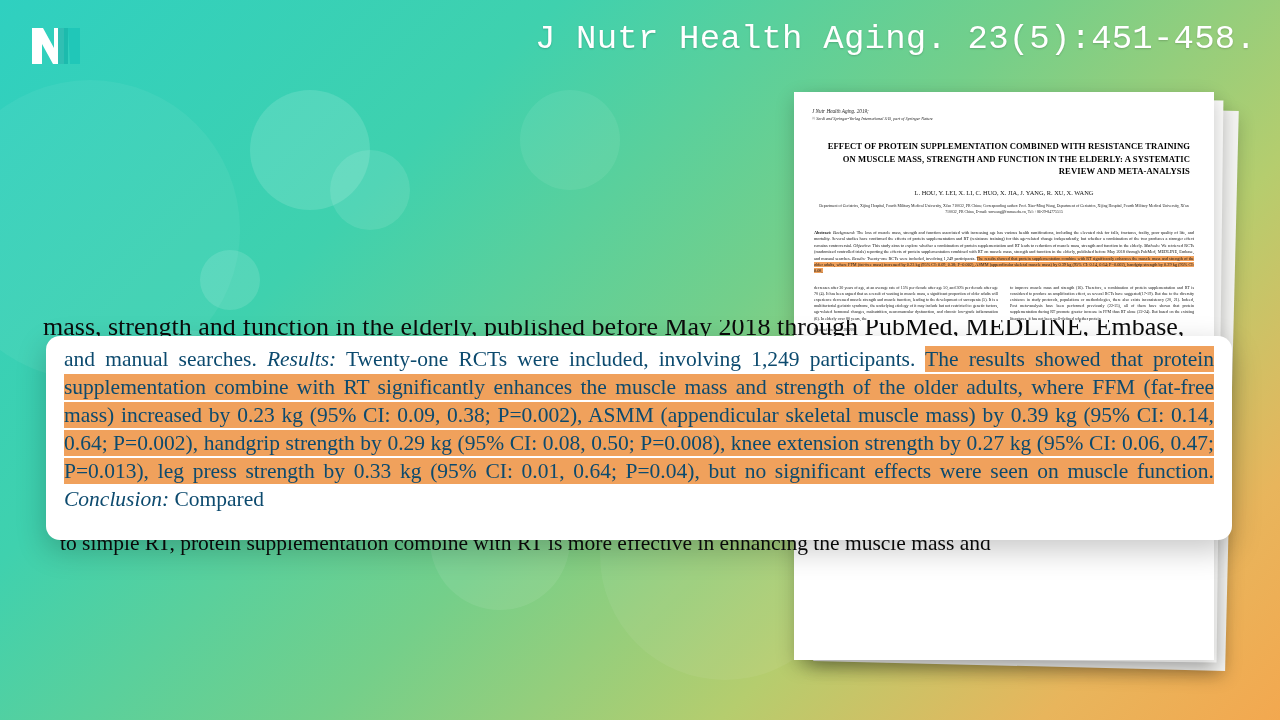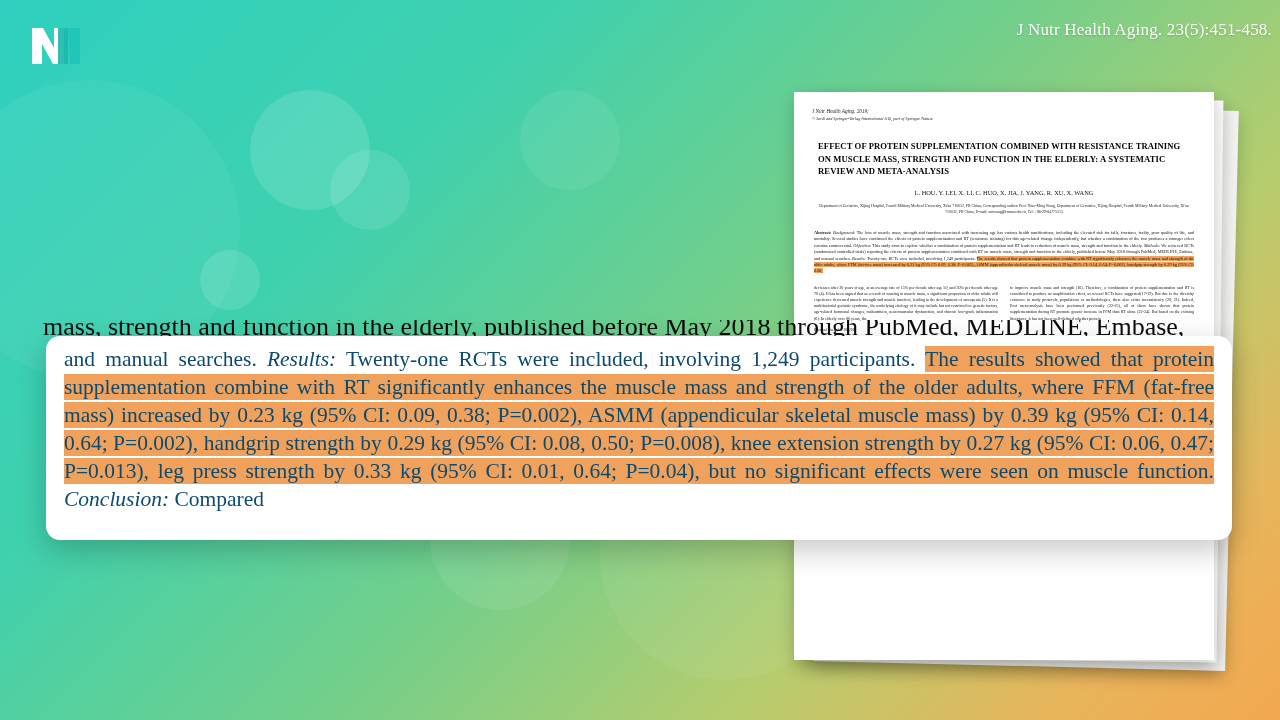--- a/index.html
+++ b/index.html
@@ -35,24 +35,24 @@
   .logo {
     position: absolute;
     left: 28px; top: 22px;
     width: 62px; height: 46px;
   }
   .logo svg { display: block; }
 
   
   .citation {
     position: absolute;
-    right: 8px; top: 20px;
+    right: 24px; top: 20px;
     color: #ffffff;
-    font-family: Liberation Serif, serif;
-    font-size: 17px;
+    font-family: Liberation Mono, monospace;
+    font-size: 34px;
     font-weight: 400;
     letter-spacing: 0.2px;
     text-shadow: 0 1px 2px rgba(0,0,0,0.18);
     white-space: nowrap;
   }
 
   
   .paper-stack {
     position: absolute;
     left: 780px; top: 84px;
@@ -74,21 +74,21 @@
 
   .pg-meta {
     font-size: 5.2px;
     font-style: italic;
     color: #1d1d1d;
     line-height: 1.5;
     margin-bottom: 18px;
   }
   .pg-meta .m2 { font-size: 4.2px; font-style: italic; }
   .pg-title {
-    text-align: left;
+    text-align: right;
     font-weight: bold;
     font-size: 8.6px;
     line-height: 1.45;
     letter-spacing: 0.1px;
     color: #000;
     margin: 16px 6px 12px 6px;
   }
   .pg-authors {
     text-align: center;
     font-size: 6.4px;
@@ -256,18 +256,21 @@
         </div>
       </div>
       <div class="pg-num">1</div>
     </div>
   </div>
 
   <div class="clipped-line">
     <div class="inner">mass, strength and function in the elderly, published before May 2018 through PubMed, MEDLINE, Embase,</div>
   </div>
 
+  <div class="clipped-bottom">
+    <div class="inner">to simple RT, protein supplementation combine with RT is more effective in enhancing the muscle mass and</div>
+  </div>
 
   <div class="callout">
     <div class="callout-text"><span>and manual searches. </span><i>Results:</i><span> Twenty-one RCTs were included, involving 1,249 participants. </span><span class="hl">The results showed that protein supplementation combine with RT significantly enhances the muscle mass and strength of the older adults, where FFM (fat-free mass) increased by 0.23 kg (95% CI: 0.09, 0.38; P=0.002), ASMM (appendicular skeletal muscle mass) by 0.39 kg (95% CI: 0.14, 0.64; P=0.002), handgrip strength by 0.29 kg (95% CI: 0.08, 0.50; P=0.008), knee extension strength by 0.27 kg (95% CI: 0.06, 0.47; P=0.013), leg press strength by 0.33 kg (95% CI: 0.01, 0.64; P=0.04), but no significant effects were seen on muscle function.</span><i> Conclusion:</i><span> Compared</span></div>
   </div>
 
 </div>
 
 </body></html>

